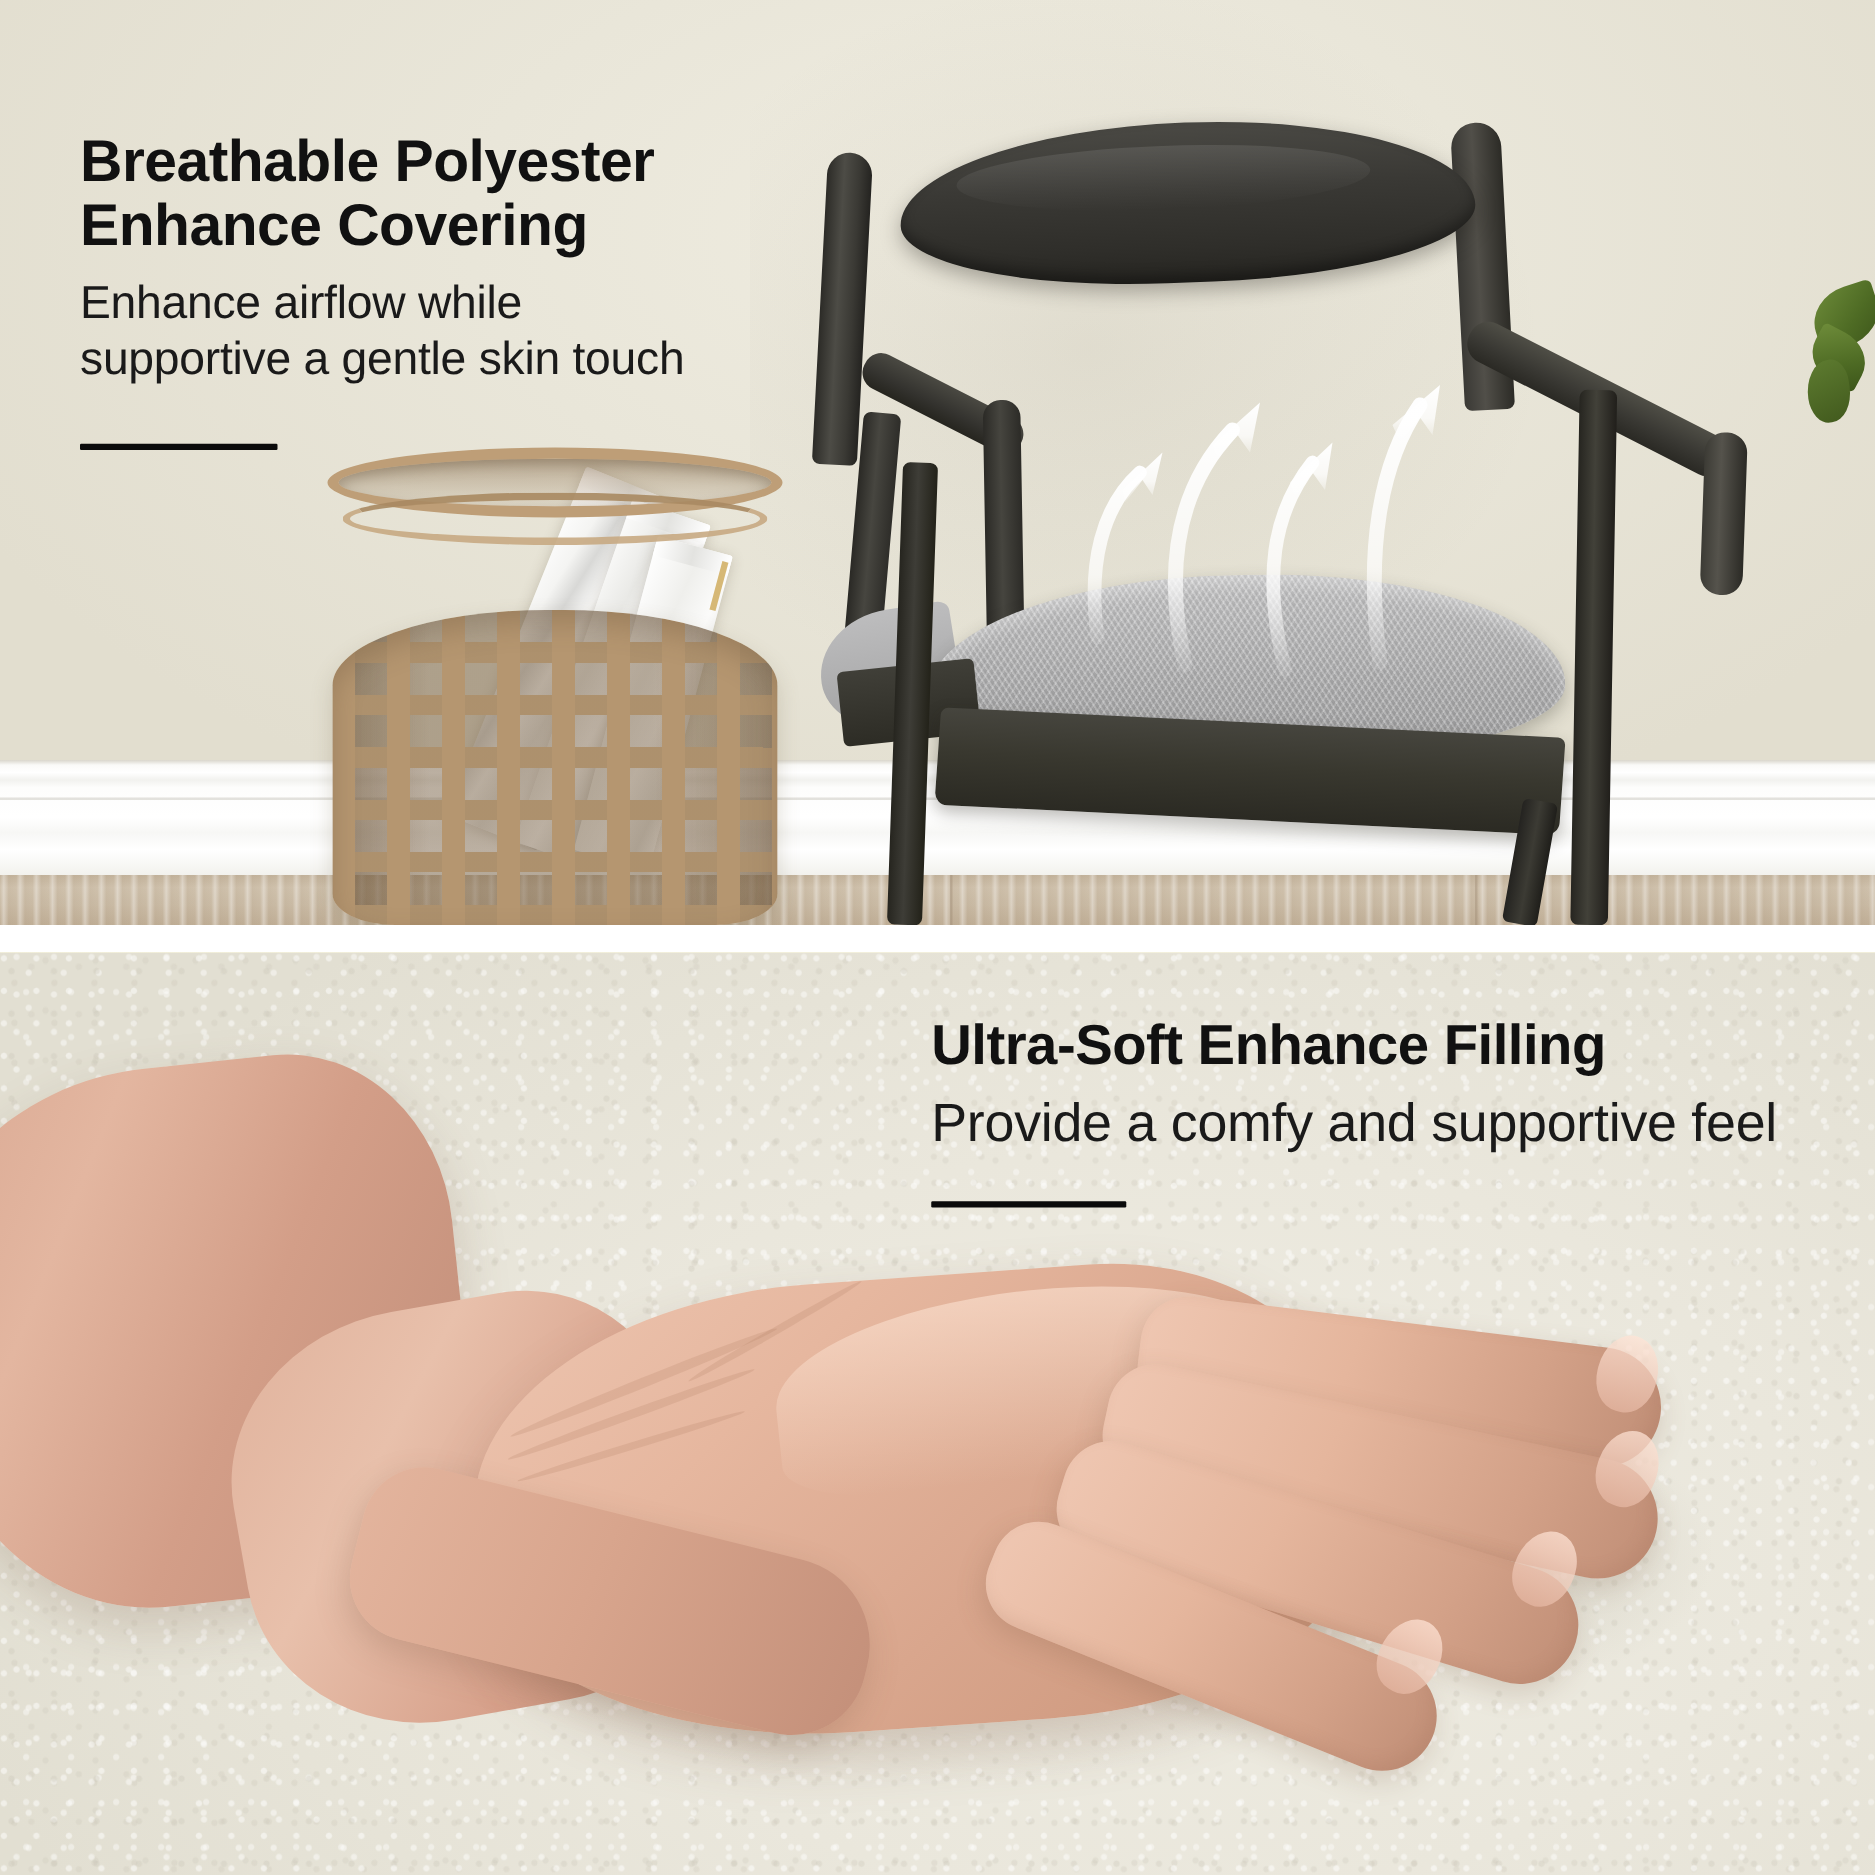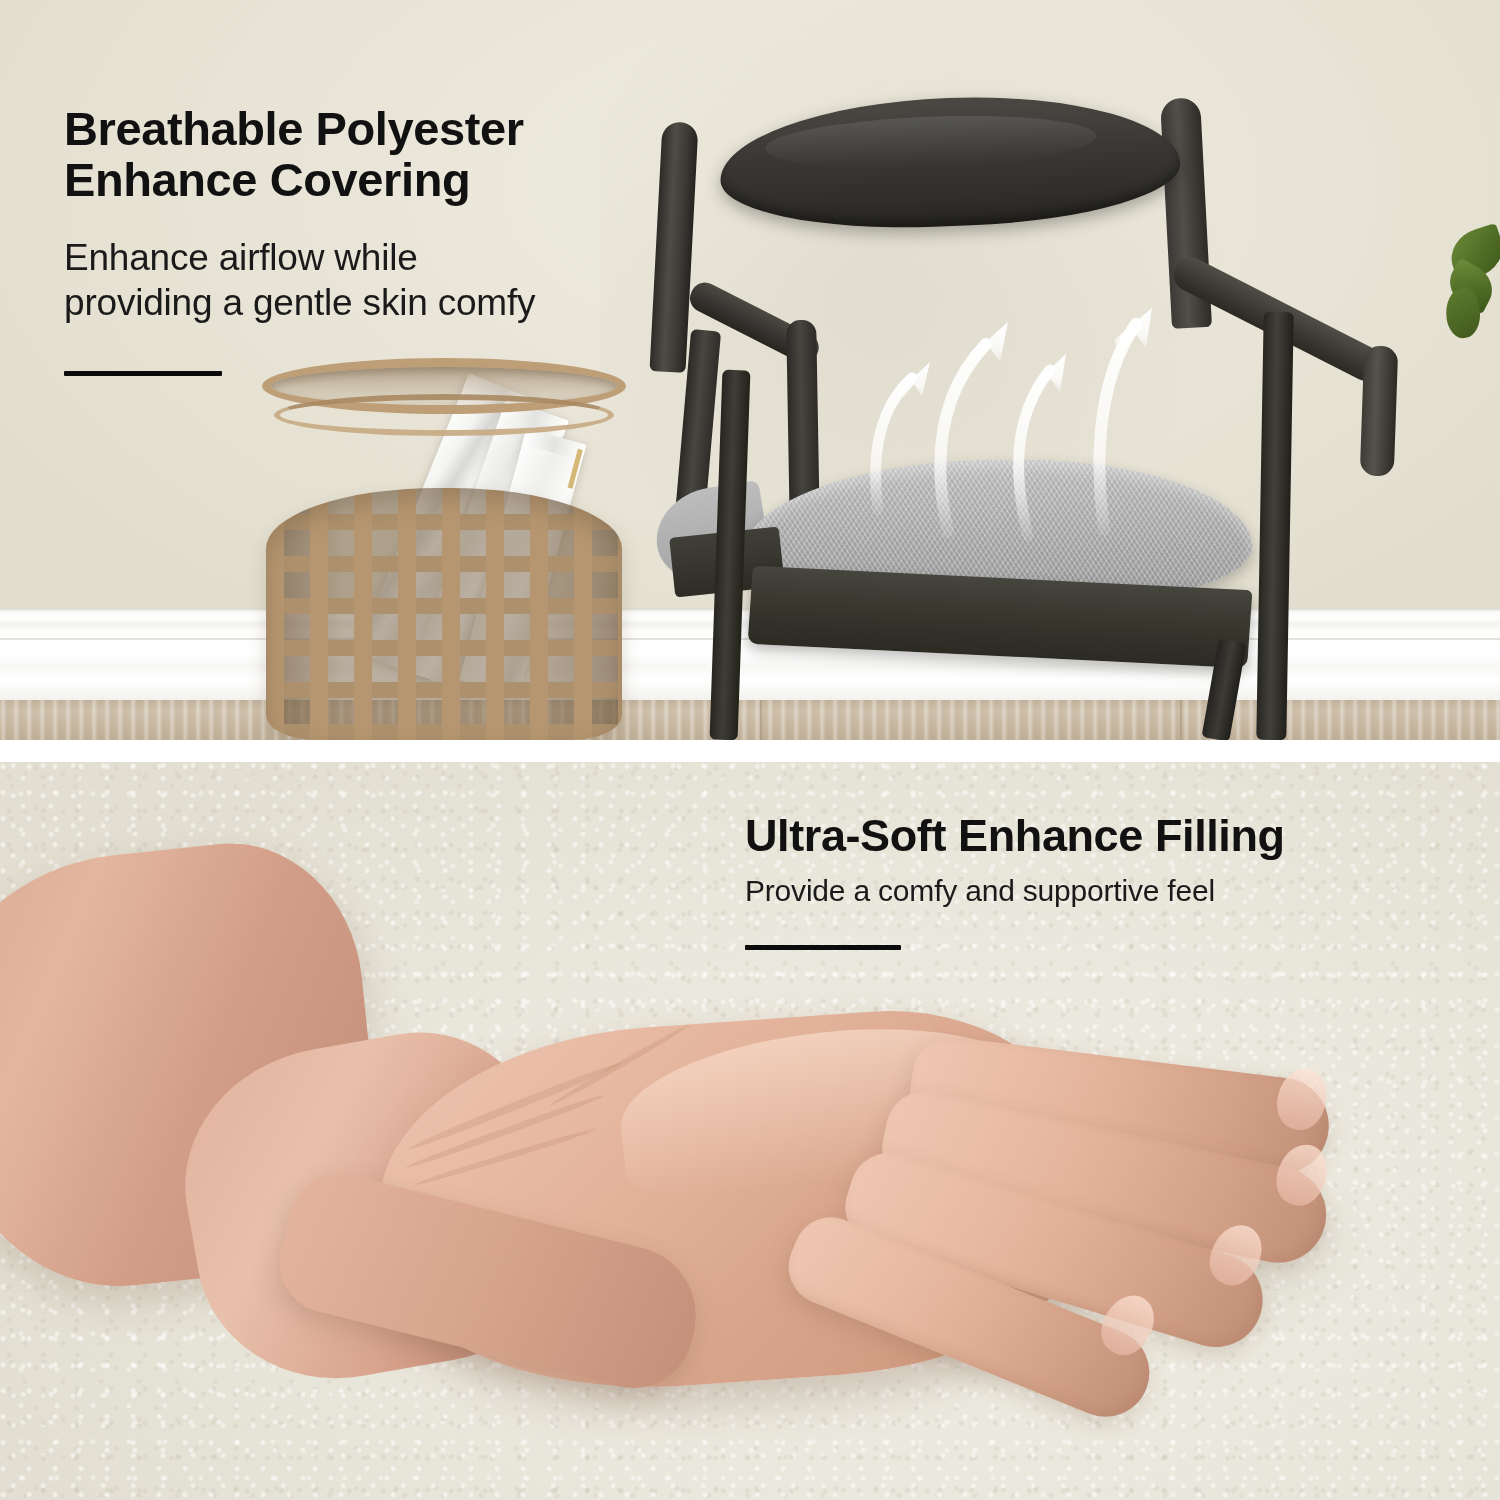--- a/index.html
+++ b/index.html
@@ -306,23 +306,23 @@
   .tx-top { position:absolute; left:64px; top:104px; width:600px; }
   .tx-bot { position:absolute; left:745px; top:812px; width:690px; text-align:left; }
   .headline {
     font-size:47px; line-height:1.08; font-weight:700; color:#111111;
     letter-spacing:-0.4px;
   }
   .subline {
     font-size:37px; line-height:1.22; font-weight:400; color:#1A1A1A;
     letter-spacing:-0.2px;
   }
-  .tx-top .subline { margin-top:29px; }
+  .tx-top .subline { margin-top:13px; }
   .tx-bot .headline { font-size:45px; }
-  .tx-bot .subline  { font-size:30px; margin-top:12px; }
+  .tx-bot .subline  { font-size:43px; margin-top:12px; }
   .rule { height:5px; background:#0B0B0B; border-radius:1px; }
   .tx-top .rule { width:158px; margin-top:46px; }
   .tx-bot .rule { width:156px; margin-top:36px; }
 
   .gap-divider { position:absolute; left:0; top:740px; width:1500px; height:22px; background:#FFFFFF; }
 </style>
 </head>
 <body>
 
 <div class="canvas">
@@ -426,21 +426,21 @@
       </svg>
     </div>
 
     <div class="tx-top">
       <div class="headline">
         <div>Breathable Polyester</div>
         <div>Enhance Covering</div>
       </div>
       <div class="subline">
         <div>Enhance airflow while</div>
-        <div>providing a gentle skin comfy</div>
+        <div>supportive a gentle skin touch</div>
       </div>
       <div class="rule"></div>
     </div>
 
   </div>
 
   <div class="gap-divider"></div>
 
   <div class="panel-bottom">
 

